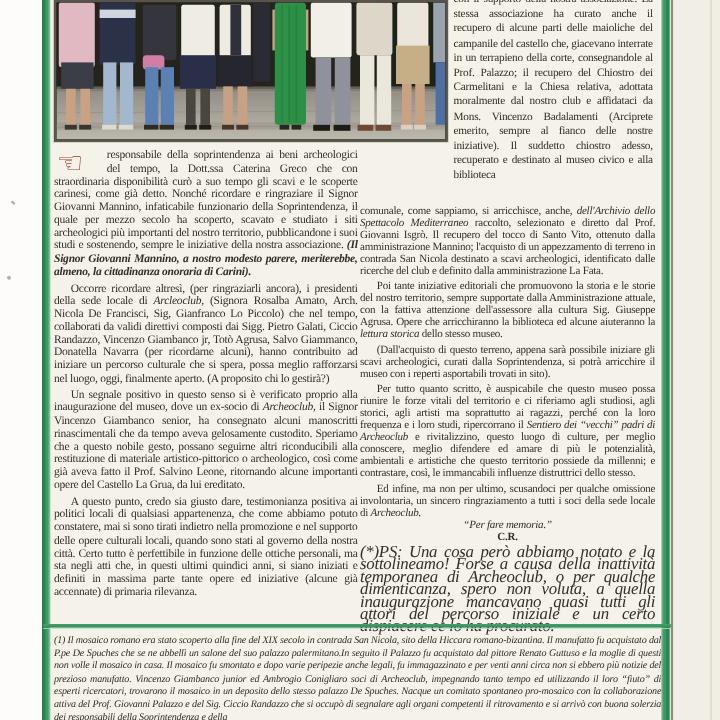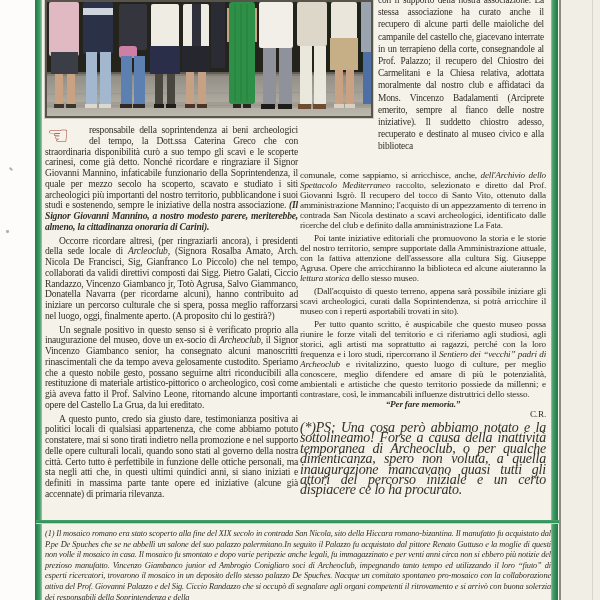--- a/index.html
+++ b/index.html
@@ -35,22 +35,22 @@
   .tx p{margin:0;padding:0;}
   .beside{left:378px;top:-6px;width:166px;font-size:9.4px;line-height:12.2px;letter-spacing:-0.2px;}
   .lc{left:45px;top:125px;width:253px;font-size:9.6px;line-height:10.75px;letter-spacing:-0.2px;}
   .rc{left:300px;top:138px;width:246px;font-size:9.2px;line-height:10px;letter-spacing:-0.2px;margin-top:32px;}
   .ind{text-indent:14px;}
   .gap{margin-top:3px !important;}
   .it{font-style:italic;}
   .bi{font-style:italic;font-weight:bold;}
   .manicule{float:left;width:40px;font-family:"DejaVu Sans",sans-serif;font-size:25px;
     line-height:20px;color:#a03c28;margin:1px 2px 0 2px;font-style:normal;}
-  .center{text-align:center;text-indent:0;font-weight:bold;}
-  .right{text-align:right;text-indent:0;padding-right:14px;font-weight:normal;}
+  .center{text-align:center;text-indent:0;}
+  .right{text-align:center;text-indent:0;padding-right:14px;font-weight:bold;}
   .ps{font-style:italic;font-weight:normal;font-size:14px;line-height:10.4px;margin-top:4px !important;text-indent:0;}
   
   .rule-h{position:absolute;left:36px;top:520px;width:523px;height:3px;
     background:linear-gradient(180deg,#47a06b,#2e8b57);box-shadow:0 1px 0 #bfd9c8;}
   .footnote{left:45px;top:529px;width:506px;font-size:8.4px;line-height:10.6px;
     font-style:italic;letter-spacing:-0.15px;}
 </style>
 </head>
 <body>
 
@@ -179,20 +179,21 @@
     <p class="ind gap"><span>Occorre ricordare altresì, (per ringraziarli ancora), i presidenti della sede locale di </span><span class="it">Arcleoclub,</span><span> (Signora Rosalba Amato, Arch. Nicola De Francisci, Sig, Gianfranco Lo Piccolo) che nel tempo, collaborati da validi direttivi composti dai Sigg. Pietro Galati, Ciccio Randazzo, Vincenzo Giambanco jr, Totò Agrusa, Salvo Giammanco, Donatella Navarra (per ricordarne alcuni),  hanno contribuito ad iniziare un percorso culturale che si spera, possa meglio rafforzarsi nel luogo, oggi, finalmente aperto. (A proposito chi lo gestirà?)</span></p>
     <p class="ind gap"><span>Un  segnale positivo in questo senso si è verificato proprio alla inaugurazione del museo, dove un ex-socio di </span><span class="it">Archeoclub,</span><span> il Signor Vincenzo Giambanco senior, ha consegnato alcuni manoscritti rinascimentali che da tempo aveva gelosamente custodito. Speriamo che a questo nobile gesto, possano seguirne altri riconducibili alla restituzione di materiale artistico-pittorico o archeologico, così come già aveva fatto il Prof. Salvino Leone, ritornando alcune importanti opere del Castello La Grua, da lui ereditato.</span></p>
     <p class="ind gap"><span>A questo punto, credo sia giusto dare, testimonianza positiva ai politici locali di qualsiasi appartenenza, che come abbiamo potuto constatere, mai si sono tirati indietro nella promozione e nel supporto delle opere culturali locali, quando sono stati al governo della nostra città. Certo tutto è perfettibile in funzione delle ottiche personali, ma sta negli atti che, in questi ultimi quindici anni, si siano iniziati e definiti in massima parte tante opere ed iniziative (alcune già accennate) di primaria rilevanza.</span></p>
   </div>
 
   <div class="tx rc">
     <p><span>comunale, come sappiamo, si arricchisce, anche, </span><span class="it">dell'Archivio dello Spettacolo Mediterraneo</span><span> raccolto, selezionato e diretto dal Prof. Giovanni Isgrò.  Il recupero del tocco di Santo Vito, ottenuto dalla amministrazione Mannino; l'acquisto di un appezzamento di terreno in contrada San Nicola destinato a scavi archeologici, identificato dalle ricerche del club e definito dalla  amministrazione La Fata.</span></p>
     <p class="ind gap"><span>Poi tante iniziative editoriali che promuovono la storia e le storie del nostro territorio, sempre supportate dalla Amministrazione attuale, con la fattiva attenzione dell'assessore alla cultura Sig. Giuseppe Agrusa. Opere che arricchiranno la biblioteca ed alcune aiuteranno la </span><span class="it">lettura storica</span><span> dello stesso museo.</span></p>
     <p class="ind gap"><span>(Dall'acquisto di questo terreno, appena sarà possibile iniziare gli scavi archeologici, curati dalla Soprintendenza, si potrà arricchire il museo con i reperti asportabili trovati in sito).</span></p>
     <p class="ind gap"><span>Per tutto quanto scritto, è auspicabile che questo museo possa riunire le forze vitali del territorio e ci riferiamo agli studiosi, agli storici, agli artisti ma soprattutto ai ragazzi, perché con la loro frequenza e i loro studi, ripercorrano il </span><span class="it">Sentiero dei “vecchi” padri di Archeoclub</span><span> e  rivitalizzino, questo luogo di culture, per meglio conoscere, meglio difendere ed amare di più le potenzialità, ambientali e artistiche che questo territorio possiede da millenni; e contrastare, così,  le immancabili influenze  distruttrici dello stesso.</span></p>
+    <p class="ind gap"><span>Ed infine, ma non per ultimo, scusandoci per qualche omissione involontaria, un  sincero ringraziamento a tutti i soci della sede locale di </span><span class="it">Archeoclub.</span></p>
     <p class="center it"><span>“Per  fare memoria.”</span></p>
     <p class="right"><span>C.R.</span></p>
     <p class="ps"><span>(*)PS</span><span>: Una cosa però abbiamo notato e la sottolineamo!  Forse a causa della inattività temporanea di Archeoclub, o per qualche dimenticanza, spero non voluta, a quella inaugurazione mancavano quasi tutti gli attori  del percorso iniziale e un certo dispiacere ce lo ha procurato.</span></p>
   </div>
 
   <div class="rule-h"></div>
 
   <div class="tx footnote">
     <span>(1) Il mosaico romano era stato scoperto alla fine del XIX secolo in contrada San Nicola, sito della Hiccara romano-bizantina.  Il manufatto fu acquistato dal P.pe De Spuches che se ne abbellì un salone del suo palazzo palermitano.In seguito il Palazzo fu acquistato dal pittore Renato Guttuso e la moglie di questi non volle il mosaico in casa. Il mosaico fu smontato e dopo varie peripezie anche legali, fu immagazzinato e per venti anni circa non si ebbero più notizie del prezioso manufatto. Vincenzo Giambanco junior ed Ambrogio Conigliaro soci di Archeoclub, impegnando tanto tempo ed utilizzando il loro “fiuto” di esperti ricercatori, trovarono il mosaico in un deposito dello stesso palazzo De Spuches. Nacque un comitato spontaneo pro-mosaico con la collaborazione attiva del Prof. Giovanni Palazzo e del Sig. Ciccio Randazzo che si occupò di segnalare agli organi competenti il ritrovamento e si arrivò con buona solerzia dei responsabili della Soprintendenza e della</span>
   </div>

